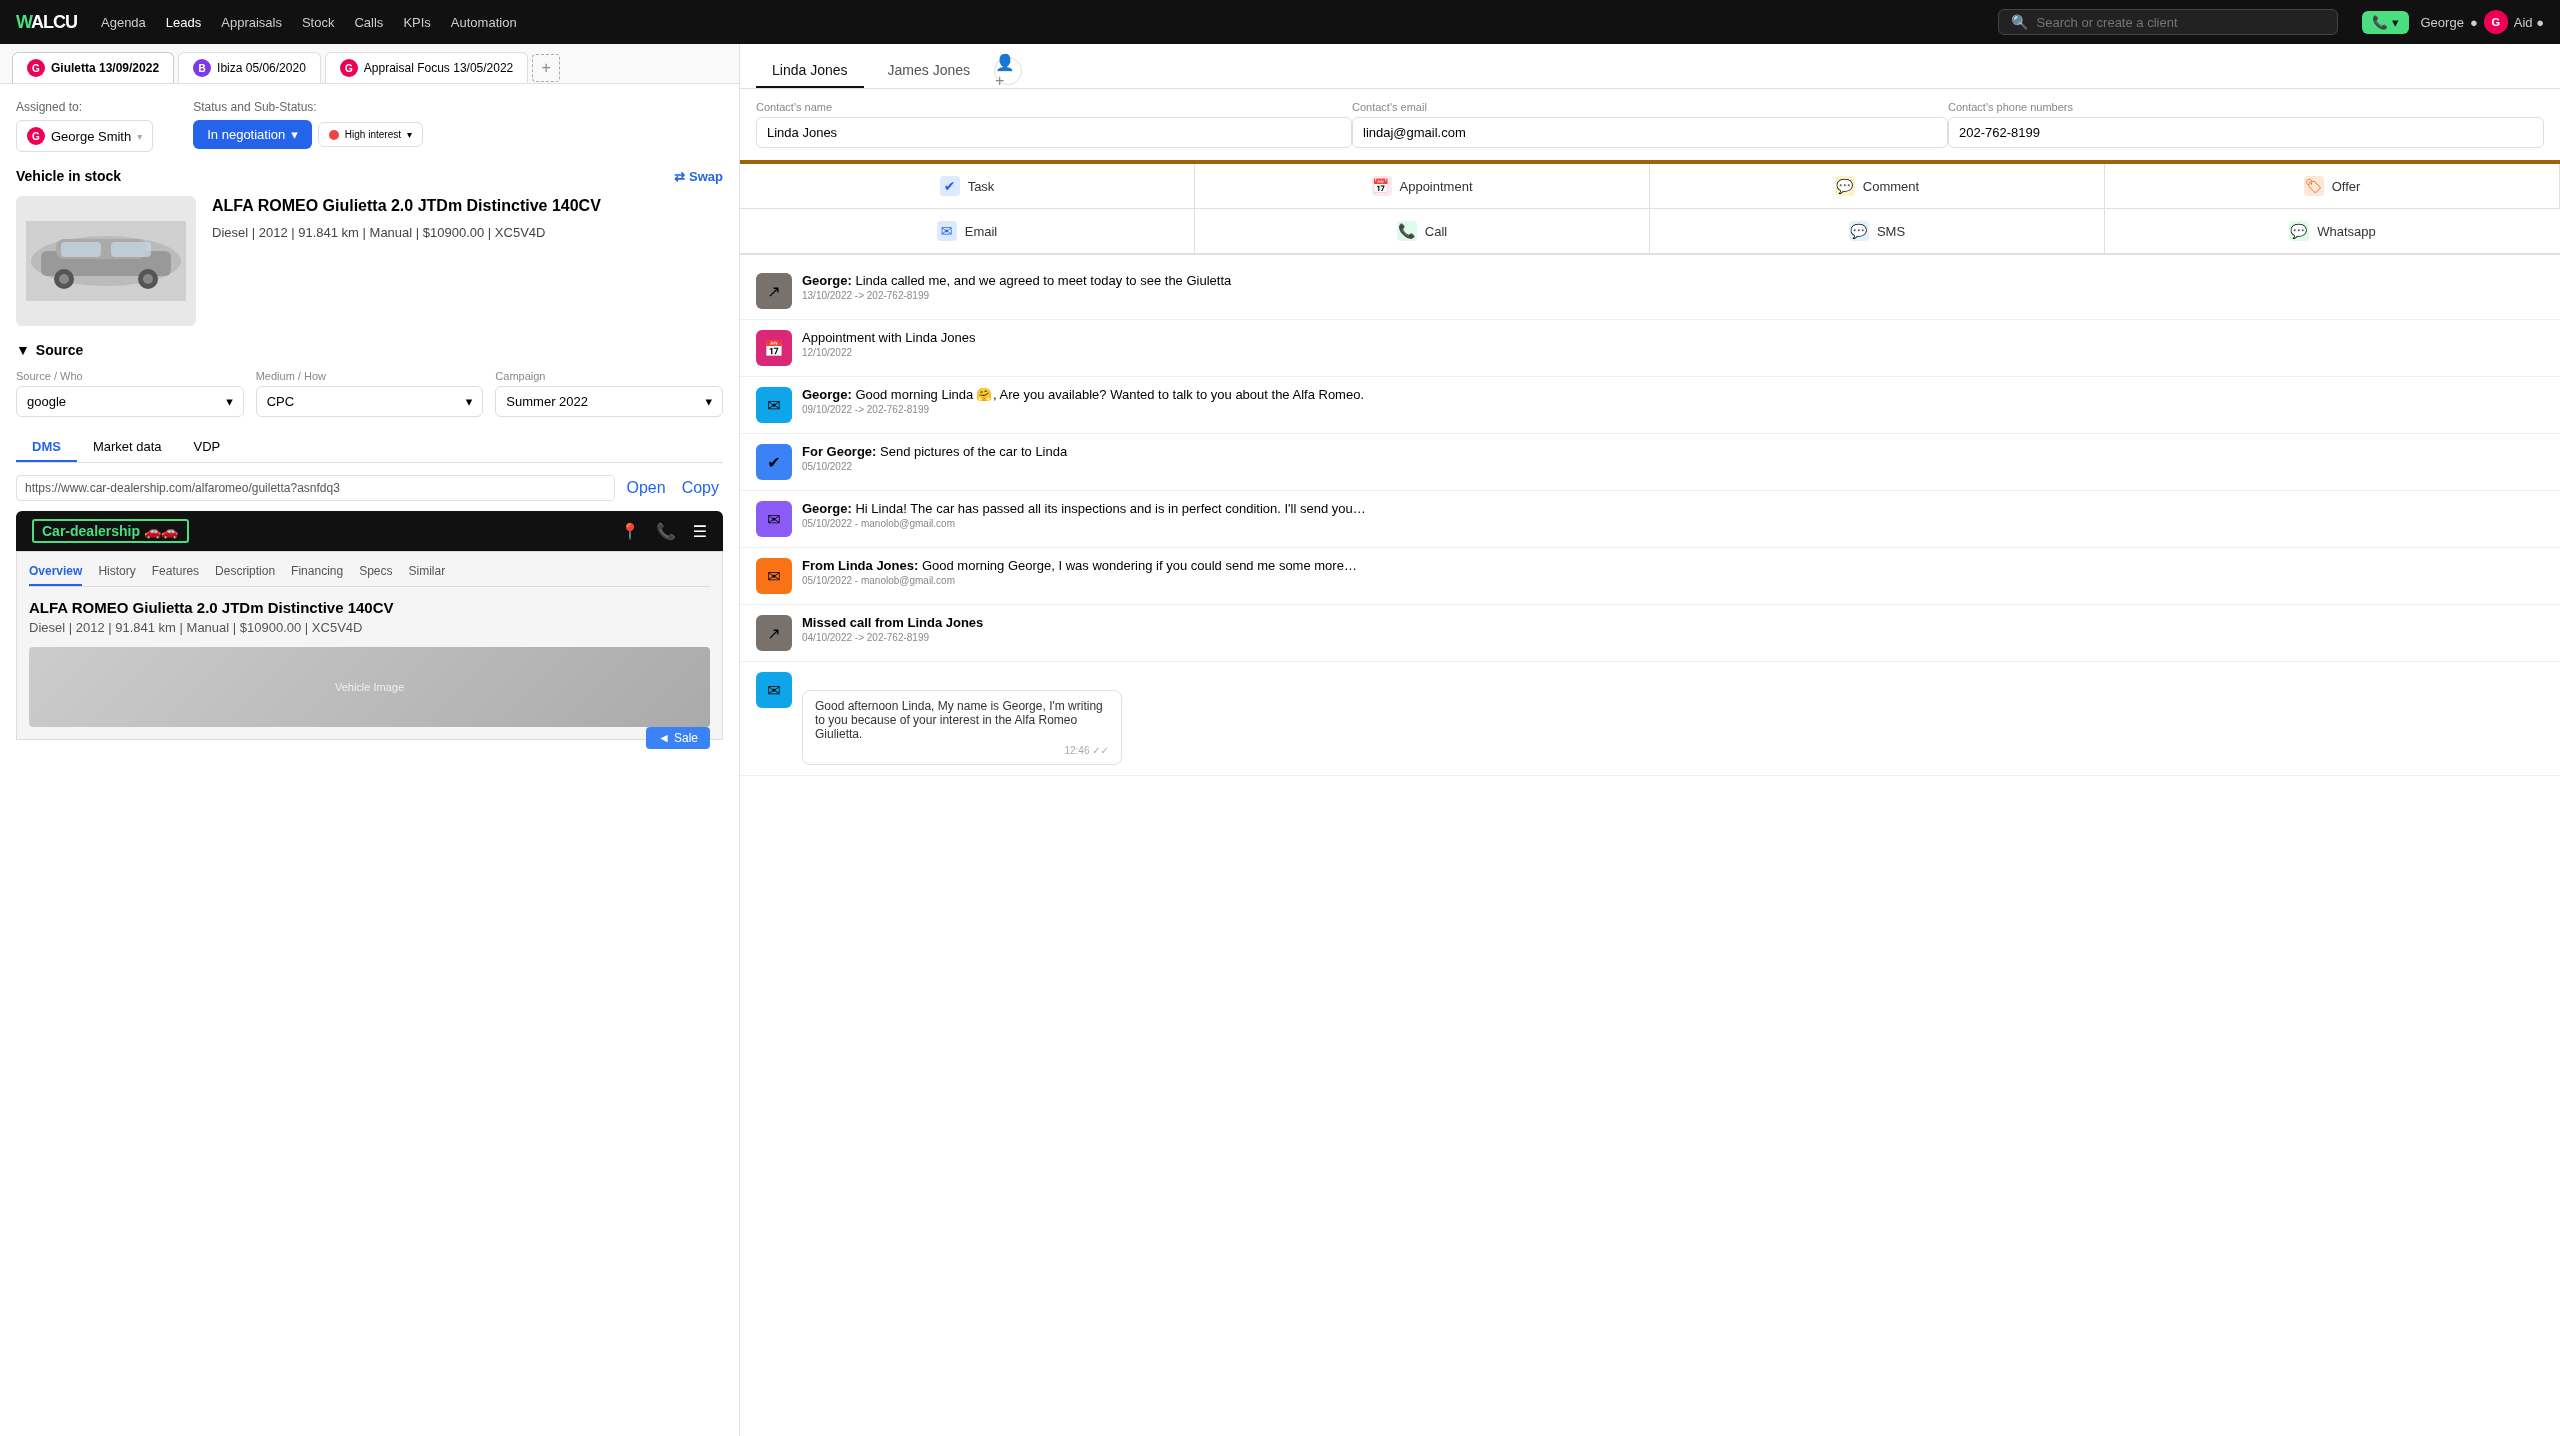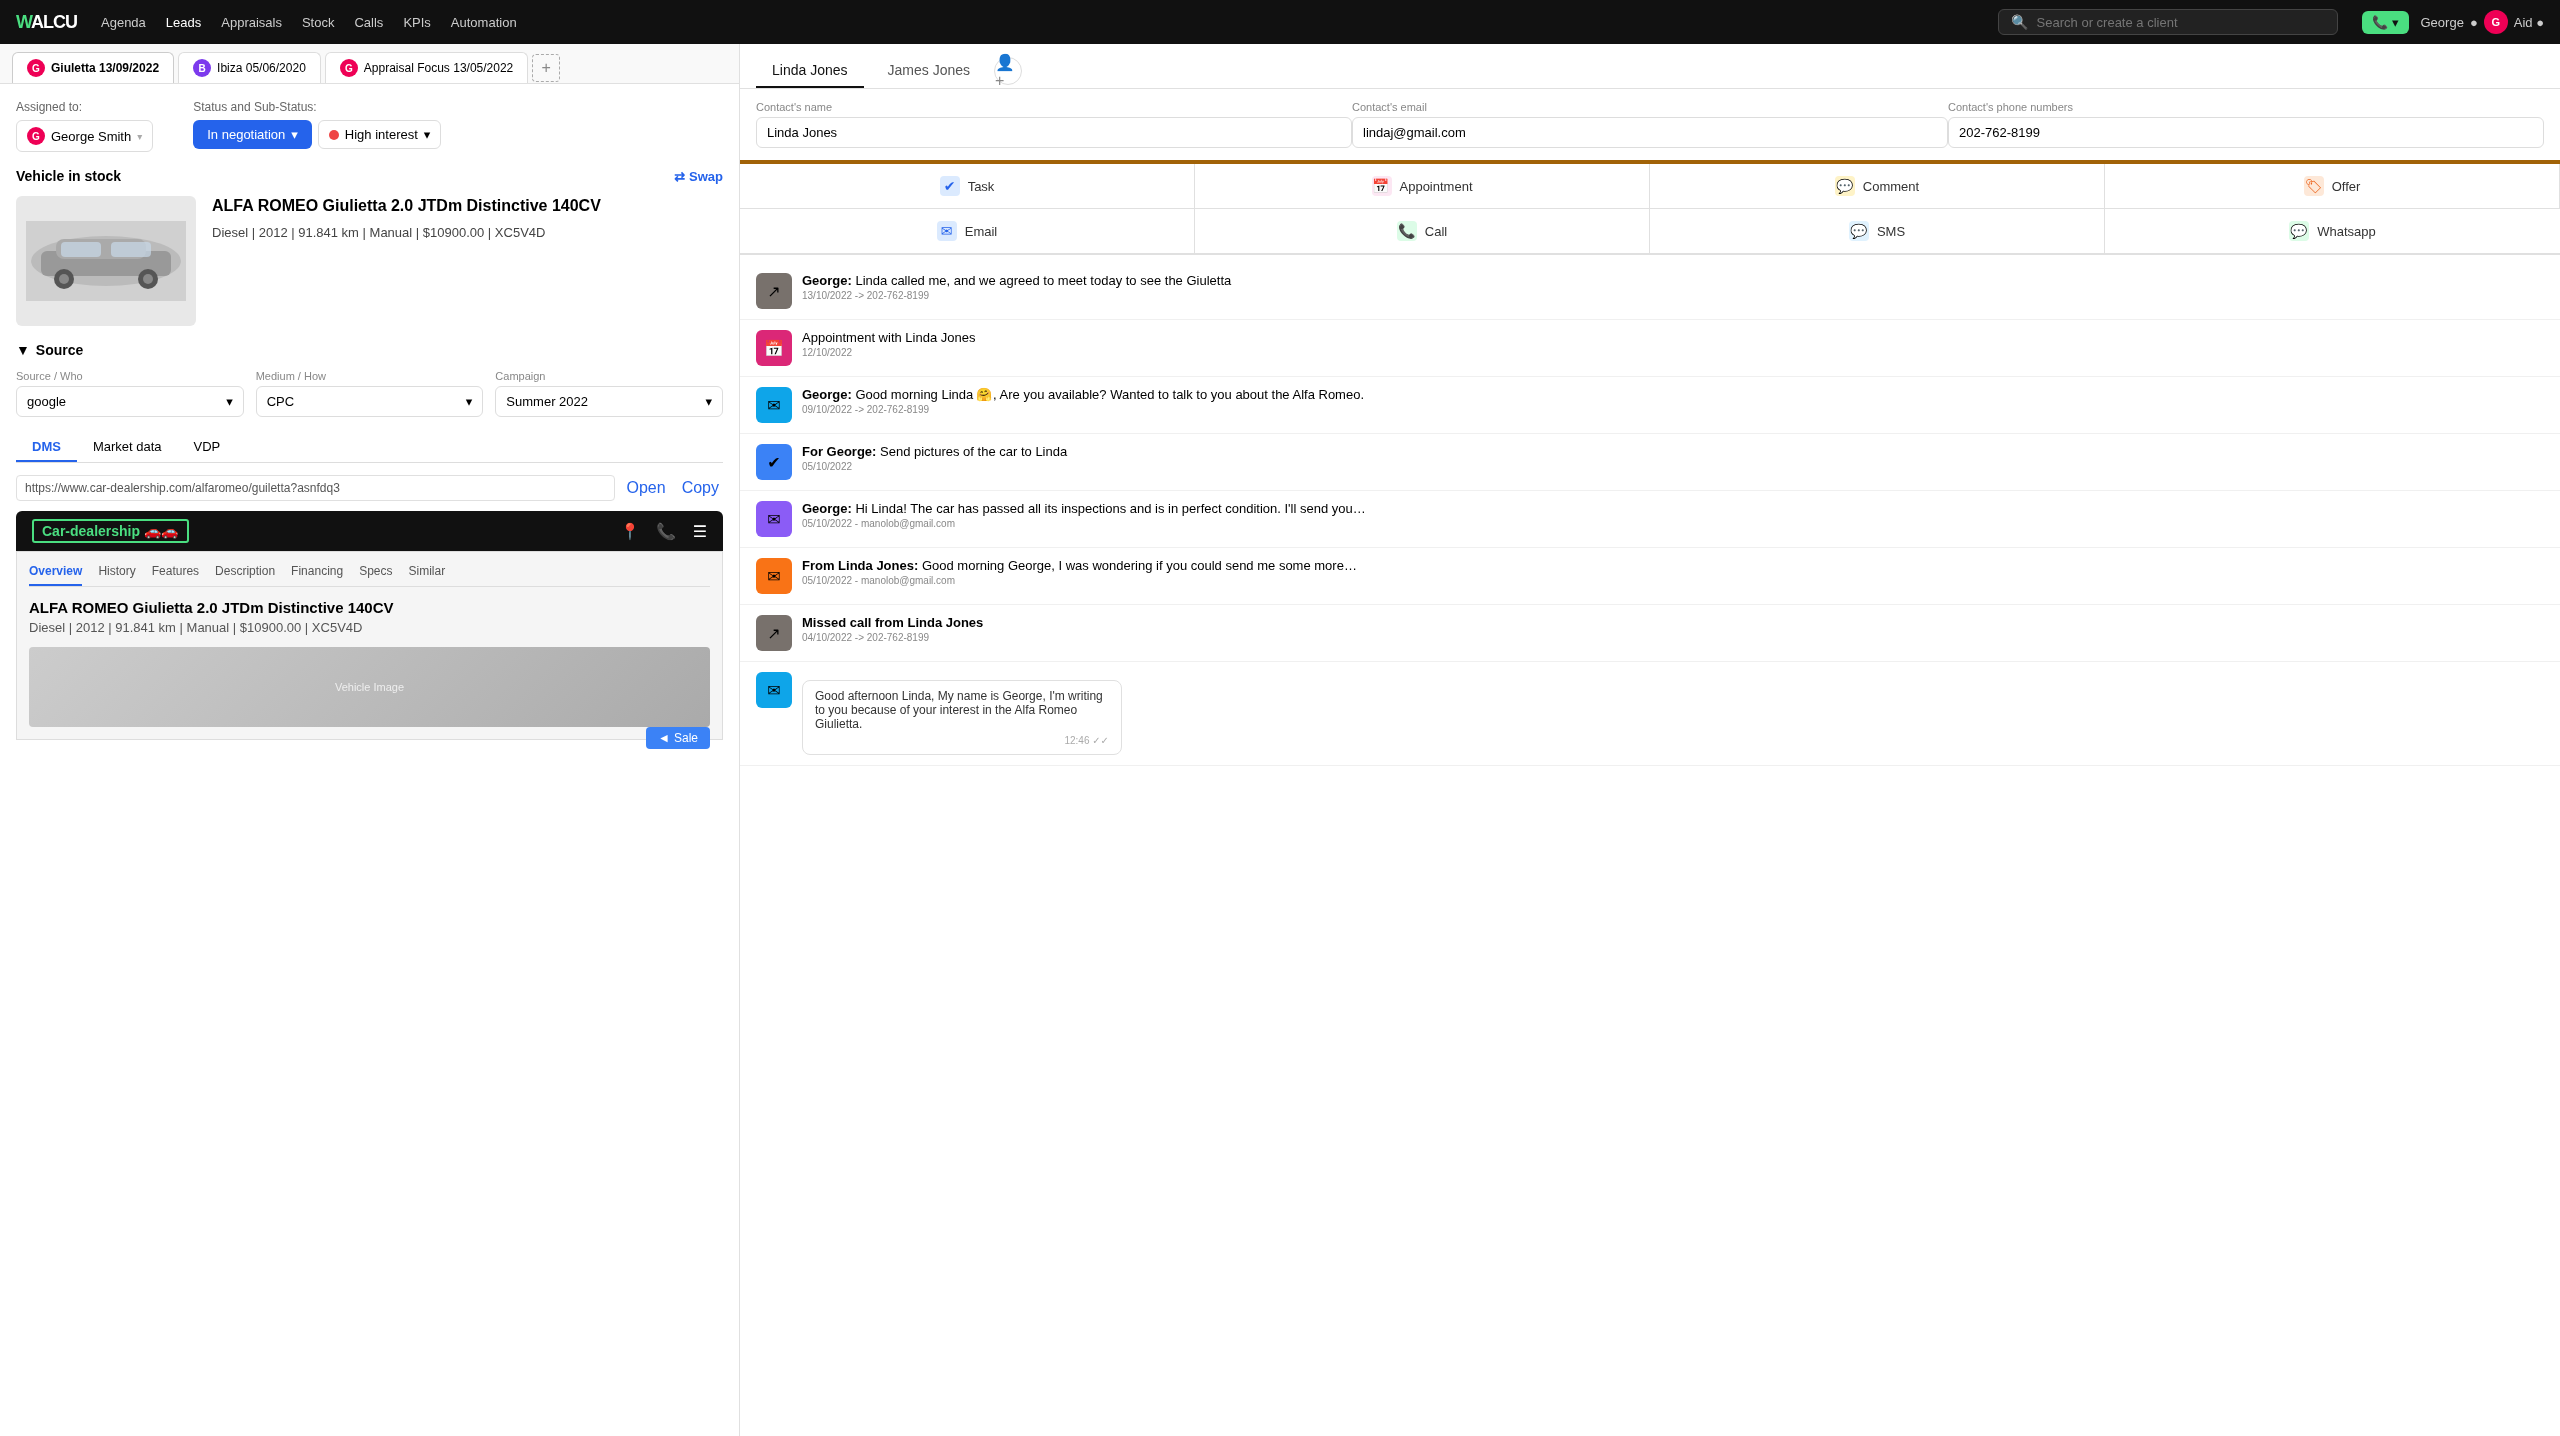--- a/index.html
+++ b/index.html
@@ -174,21 +174,21 @@
     }
     .status-group { display: flex; gap: 6px; align-items: center; }
     .interest-btn {
       display: flex;
       align-items: center;
       gap: 6px;
       border: 1px solid #ddd;
       border-radius: 6px;
       padding: 6px 10px;
       cursor: pointer;
-      font-size: 13px;
+      font-size: 10px;
       background: #fff;
     }
     .dot-red { width: 10px; height: 10px; border-radius: 50%; background: #ef4444; display: inline-block; }
 
     
     .section-header {
       font-weight: 600;
       font-size: 14px;
       margin-bottom: 12px;
       display: flex;
@@ -496,21 +496,21 @@
     .tl-title { font-size: 13px; margin-bottom: 2px; }
     .tl-title strong { font-weight: 600; }
     .tl-meta { font-size: 10px; color: #888; }
 
     
     .wa-bubble {
       background: #fff;
       border: 1px solid #e0e0e0;
       border-radius: 8px;
       padding: 8px 12px;
-      margin-top: 8px;
+      margin-top: 18px;
       font-size: 12px;
       color: #333;
       max-width: 320px;
       position: relative;
     }
     .wa-time {
       font-size: 10px;
       color: #aaa;
       text-align: right;
       margin-top: 4px;

